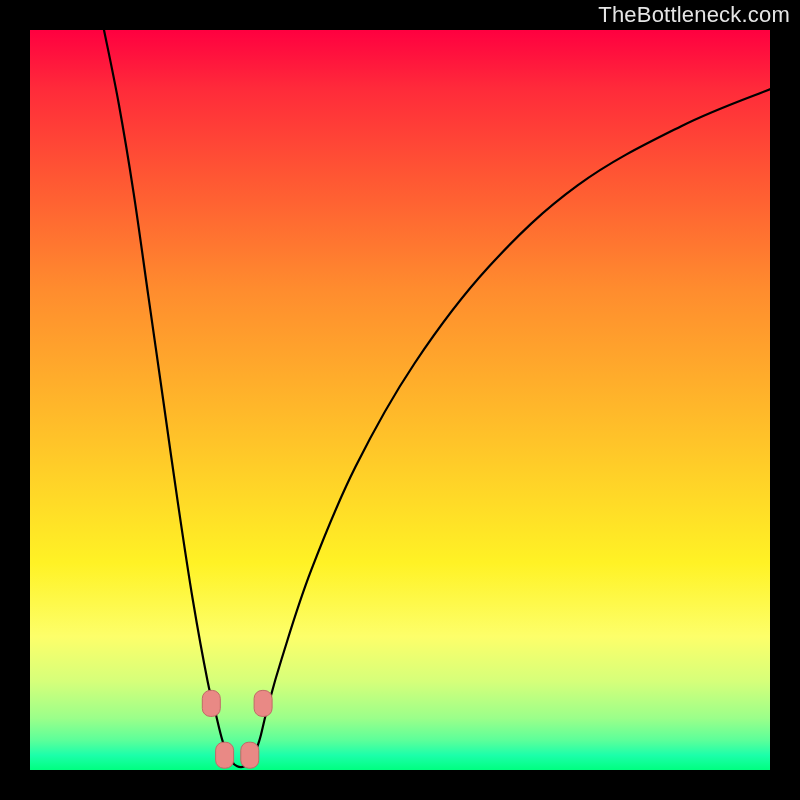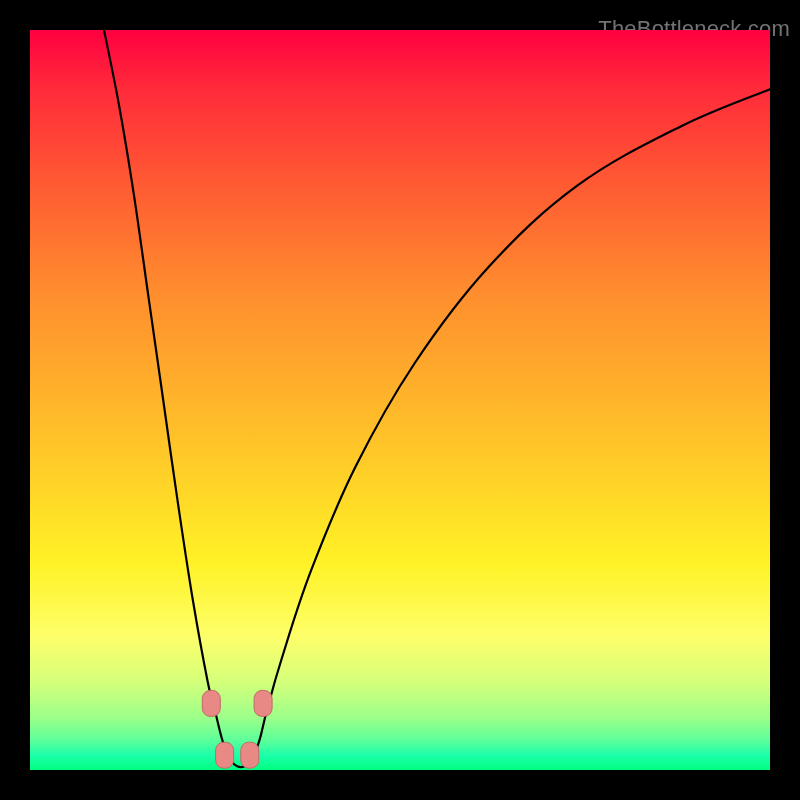--- a/index.html
+++ b/index.html
@@ -51,23 +51,23 @@
   }
   .svg-layer {
     position: absolute;
     left: 0;
     top: 0;
     width: 100%;
     height: 100%;
   }
   .attribution {
     position: absolute;
-    top: 16px;
+    top: 2px;
     right: 10px;
-    color: #737373;
+    color: #e5e5e5;
     font-size: 22px;
     letter-spacing: 0.2px;
   }
 </style>
 </head>
 <body>
 
 <div class="frame">
 
   <div class="attribution">TheBottleneck.com</div>

